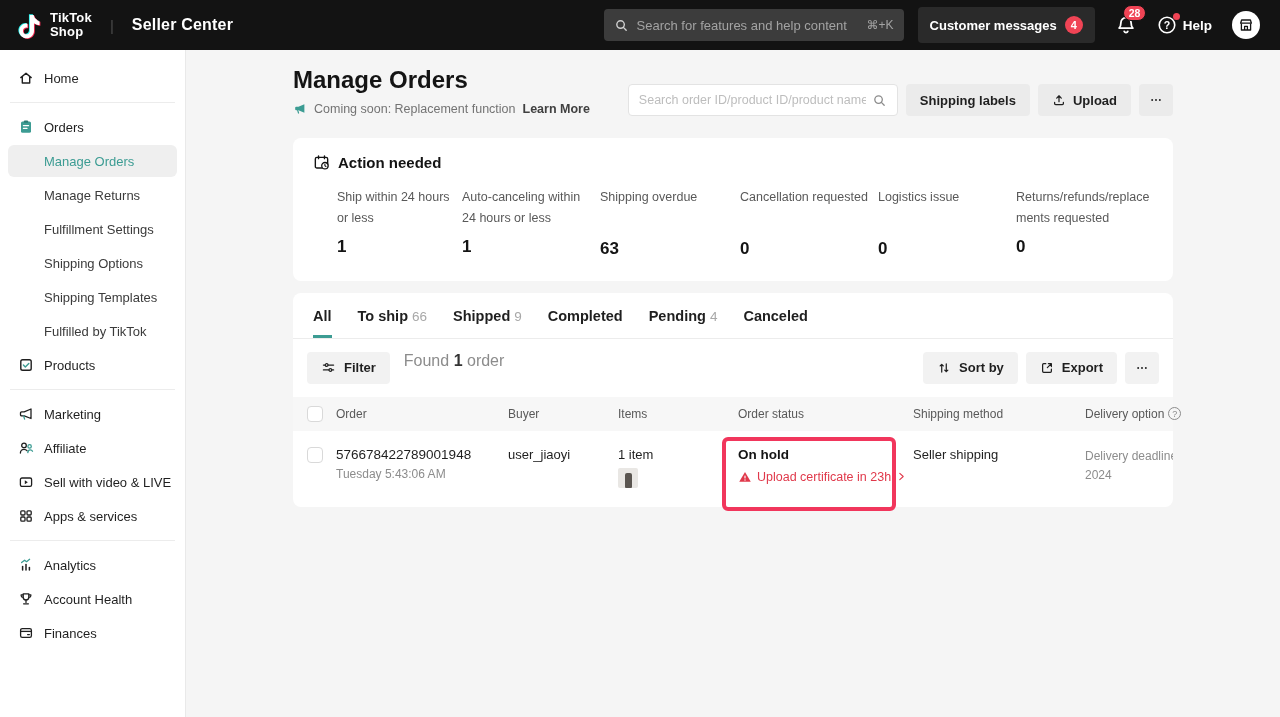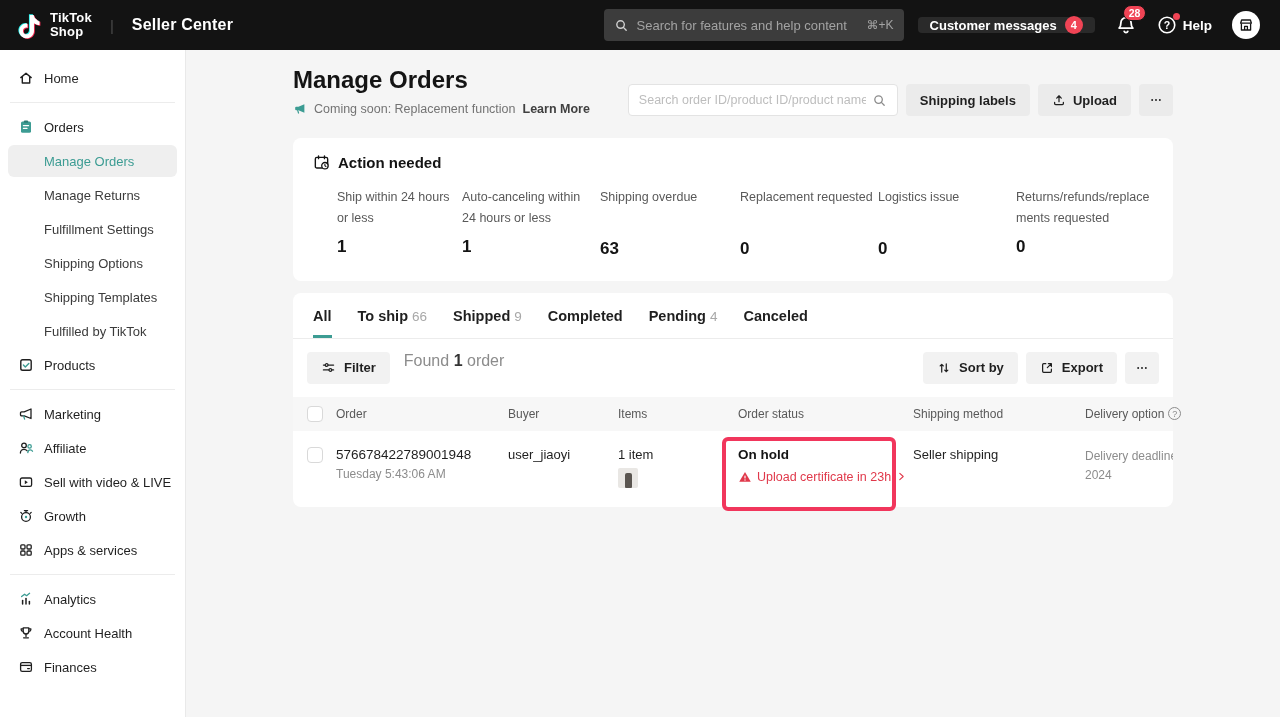--- a/index.html
+++ b/index.html
@@ -9,21 +9,21 @@
   
   .topbar { height:50px; background:#131313; display:flex; align-items:center; padding:0 20px 0 16px; gap:14px; }
   .logo-wrap { display:flex; align-items:center; gap:8px; }
   .logo-note { width:26px; height:30px; }
   .logo-text { color:#fff; font-weight:bold; font-size:13px; line-height:1.05; letter-spacing:.2px; }
   .tb-divider { color:#4a4a4a; font-size:15px; margin:0 4px; }
   .app-name { color:#fff; font-size:16px; font-weight:600; letter-spacing:.2px; }
   .tb-search { margin-left:auto; width:300px; height:32px; background:#3c3c3c; border-radius:4px; display:flex; align-items:center; padding:12px 10px; gap:8px; cursor:text; }
   .tb-search .ph { color:#a3a3a3; font-size:13px; flex:1; white-space:nowrap; overflow:hidden; }
   .tb-search .kbd { color:#a3a3a3; font-size:12px; }
-  .tb-msg-btn { height:16px; background:#2a2a2a; border:none; border-radius:4px; color:#fff; font-size:13px; font-weight:600; display:flex; align-items:center; gap:8px; padding:0 12px; cursor:pointer; font-family:inherit; }
+  .tb-msg-btn { height:36px; background:#2a2a2a; border:none; border-radius:4px; color:#fff; font-size:13px; font-weight:600; display:flex; align-items:center; gap:8px; padding:0 12px; cursor:pointer; font-family:inherit; }
   .badge-round { background:#f04455; color:#fff; border-radius:999px; min-width:18px; height:18px; font-size:11px; font-weight:bold; display:flex; align-items:center; justify-content:center; padding:0 4px; }
   .tb-bell { position:relative; margin:0 6px; cursor:pointer; }
   .bell-badge { position:absolute; top:-9px; left:8px; background:#f04455; color:#fff; border-radius:999px; padding:1px 5px; font-size:10.5px; font-weight:bold; border:1.5px solid #131313; }
   .tb-help { display:flex; align-items:center; gap:6px; color:#fff; font-size:13.5px; font-weight:600; cursor:pointer; position:relative; }
   .help-dot { position:absolute; top:-2px; left:16px; width:7px; height:7px; border-radius:50%; background:#f04455; }
   .tb-avatar { width:28px; height:28px; border-radius:50%; background:#fff; display:flex; align-items:center; justify-content:center; margin-left:6px; cursor:pointer; }
 
   
   .shell { display:flex; height:667px; }
   .sidebar { width:186px; background:#fff; border-right:1px solid #e9e9e9; padding:10px 8px; overflow:hidden; flex-shrink:0; }
@@ -215,28 +215,20 @@
     </div>
     <div class="side-item">
       <svg class="icn" viewBox="0 0 16 16">
         <rect x="2.4" y="4" width="11.2" height="8.4" rx="1.6" fill="none" stroke="#1f1f1f" stroke-width="1.3"></rect>
         <path d="M6.8 6.2 l3 2 -3 2 z" fill="#1f1f1f"></path>
       </svg>
       <span class="lbl">Sell with video &amp; LIVE</span>
     </div>
     <div class="side-item">
       <svg class="icn" viewBox="0 0 16 16">
-        <circle cx="8" cy="9" r="4.4" fill="none" stroke="#1f1f1f" stroke-width="1.3"></circle>
-        <path d="M6.4 2.6 h3.2 M8 2.8 v1.6 M12.2 5.4 l1-1 M3.8 5.4 l-1-1" stroke="#1f1f1f" stroke-width="1.3" stroke-linecap="round" fill="none"></path>
-        <circle cx="8" cy="9" r="1.2" fill="#3c9c93"></circle>
-      </svg>
-      <span class="lbl">Growth</span>
-    </div>
-    <div class="side-item">
-      <svg class="icn" viewBox="0 0 16 16">
         <rect x="2.8" y="2.8" width="4.2" height="4.2" rx="1" fill="none" stroke="#1f1f1f" stroke-width="1.3"></rect>
         <rect x="9" y="2.8" width="4.2" height="4.2" rx="1" fill="none" stroke="#1f1f1f" stroke-width="1.3"></rect>
         <rect x="2.8" y="9" width="4.2" height="4.2" rx="1" fill="none" stroke="#1f1f1f" stroke-width="1.3"></rect>
         <rect x="9" y="9" width="4.2" height="4.2" rx="1" fill="none" stroke="#1f1f1f" stroke-width="1.3"></rect>
       </svg>
       <span class="lbl">Apps &amp; services</span>
     </div>
     <div class="side-div"></div>
     <div class="side-item">
       <svg class="icn" viewBox="0 0 16 16">
@@ -326,21 +318,21 @@
           </div>
           <div class="stat">
             <div class="s-lbl">Auto-canceling within 24 hours or less</div>
             <div class="s-val">1</div>
           </div>
           <div class="stat">
             <div class="s-lbl">Shipping overdue</div>
             <div class="s-val" style="margin-top:31px">63</div>
           </div>
           <div class="stat">
-            <div class="s-lbl">Replacement requested</div>
+            <div class="s-lbl">Cancellation requested</div>
             <div class="s-val" style="margin-top:31px">0</div>
           </div>
           <div class="stat">
             <div class="s-lbl">Logistics issue</div>
             <div class="s-val" style="margin-top:31px">0</div>
           </div>
           <div class="stat">
             <div class="s-lbl">Returns/refunds/replacements requested</div>
             <div class="s-val">0</div>
           </div>

